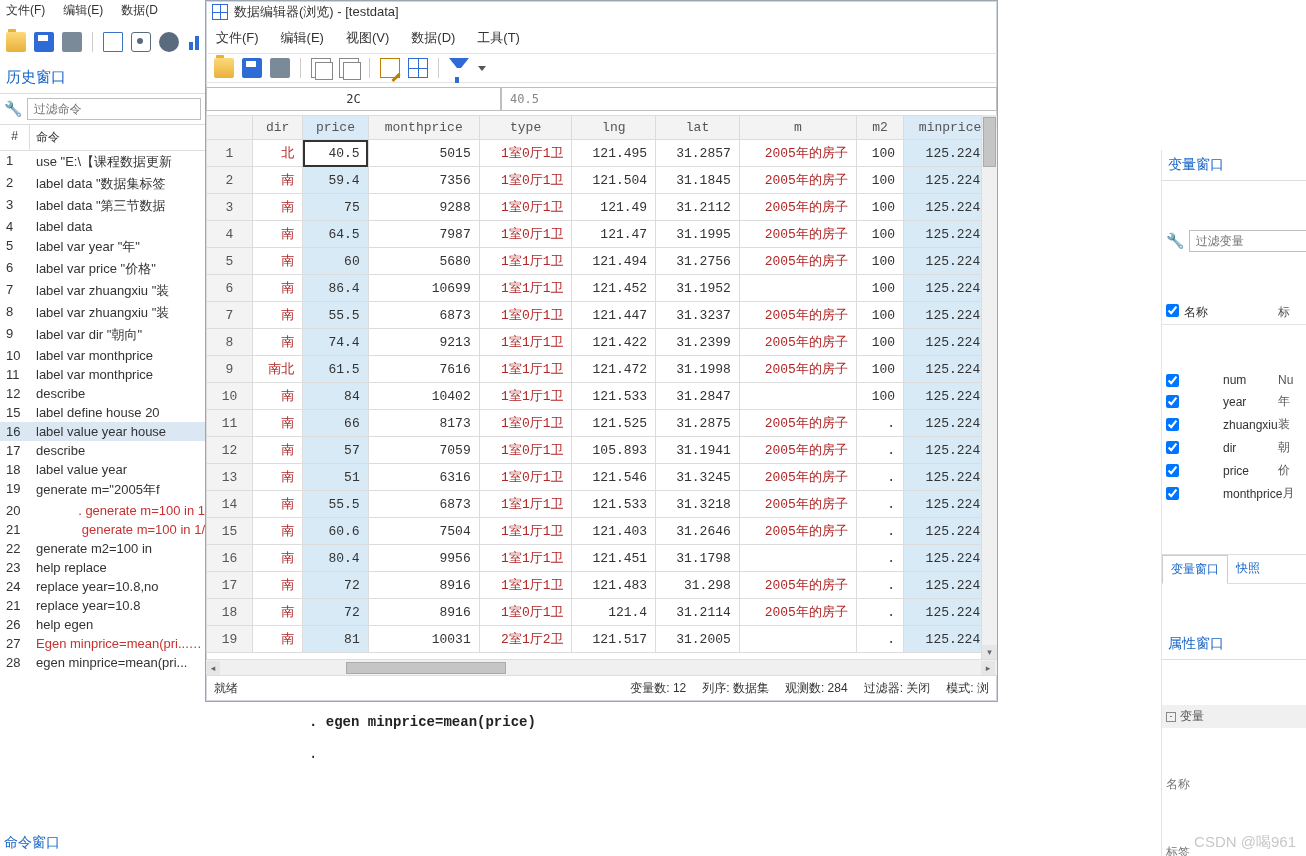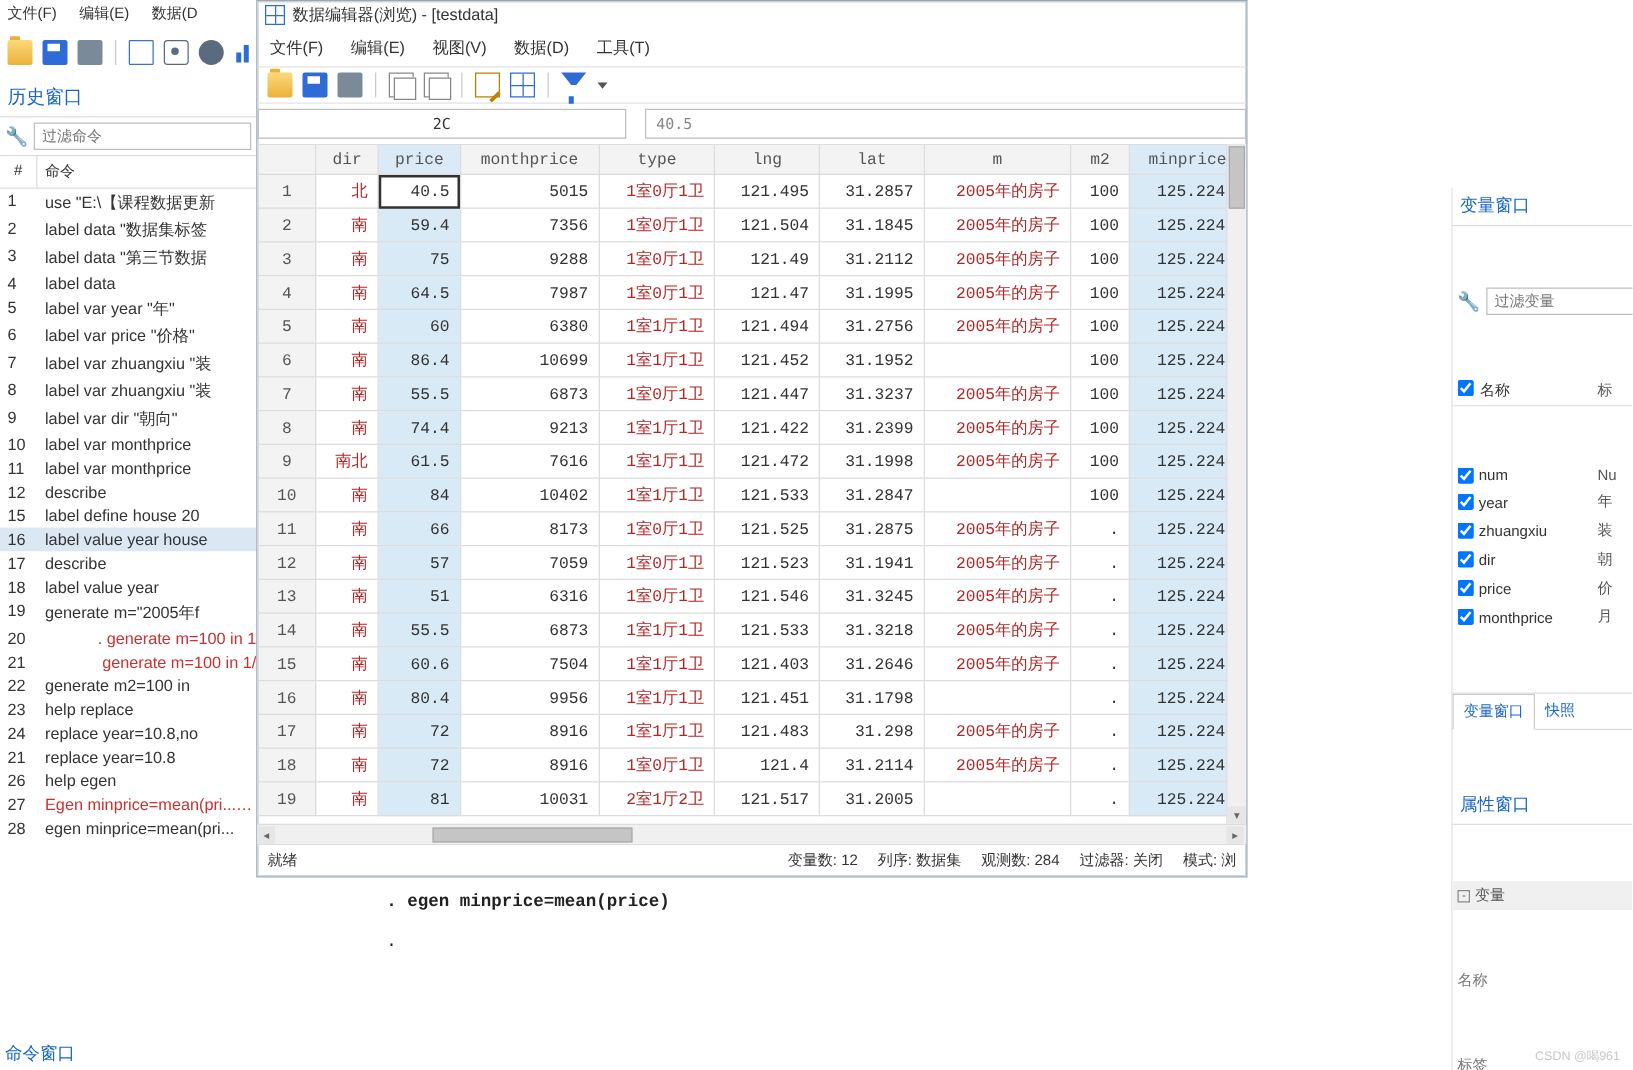--- a/index.html
+++ b/index.html
@@ -75,21 +75,21 @@
   .editor {
     position:absolute;top:0;left:205px;width:793px;height:702px;
     background:#fff;border:1px solid #9aa7b3;box-shadow:0 0 0 1px #d0d6dc inset;
     display:flex;flex-direction:column;
   }
   .editor-titlebar{display:flex;align-items:center;gap:6px;padding:2px 6px;color:#333;font-size:13px;}
   .editor-titlebar .ico-grid{width:16px;height:16px;}
   .editor-menu{display:flex;gap:22px;padding:6px 10px 6px 10px;font-size:13px;}
   .editor-toolbar{display:flex;align-items:center;gap:8px;padding:4px 8px;border-top:1px solid #e4e4e4;border-bottom:1px solid #e4e4e4;}
   .editor-toolbar .icon{width:20px;height:20px;}
-  .cell-ref-row{display:flex;padding:4px 0 4px 0;gap:15px;}
+  .cell-ref-row{display:flex;padding:4px 0 4px 0;gap:0;}
   .cell-ref{border:1px solid #bfbfbf;padding:4px 8px;text-align:center;font-family:Consolas,monospace;}
   .cell-ref.ref{width:295px;}
   .cell-ref.val{flex:1;color:#888;text-align:left;}
 
   
   .grid-wrap{flex:1;overflow:hidden;position:relative;}
   table.grid{border-collapse:collapse;width:100%;font-family:Consolas,"Courier New",monospace;font-size:13px;}
   table.grid th,table.grid td{border:1px solid #dcdcdc;padding:4px 8px;text-align:right;white-space:nowrap;}
   table.grid th{background:#f3f3f3;font-weight:normal;text-align:center;color:#555;}
   table.grid td.rownum{background:#f3f3f3;text-align:center;color:#555;width:46px;}
@@ -122,31 +122,31 @@
     border-left:1px solid #e4e4e4;
     gap:45px;
   }
   .rside .panel-title{font-size:14px;}
   .var-head{display:flex;padding:3px 4px;border-bottom:1px solid #e4e4e4;}
   .var-head .chkcol{width:18px;}
   .var-head .ncol{flex:1;}
   .var-head .tcol{width:24px;text-align:left;color:#555;}
   .var-row{display:flex;padding:3px 4px;align-items:center;}
   .var-row input{margin-right:4px;}
-  .var-row .ncol{flex:1;}
+  .var-row .ncol{flex:1;margin-left:40px;}
   .var-row .tcol{width:24px;color:#555;}
   .tabs{display:flex;border-top:1px solid #ddd;border-bottom:1px solid #ddd;margin-top:4px;}
   .tabs div{padding:5px 8px;font-size:12px;color:#1866c6;cursor:default;}
   .tabs div.active{border:1px solid #ccc;border-bottom:1px solid #fff;margin-bottom:-1px;background:#fff;}
   .prop-head{background:#f0f0f0;padding:3px 4px;color:#555;display:flex;align-items:center;gap:4px;}
   .prop-head .box{width:10px;height:10px;border:1px solid #888;display:inline-flex;align-items:center;justify-content:center;font-size:9px;line-height:9px;}
   .prop-row{display:flex;padding:3px 4px;color:#777;}
   .prop-row .k{flex:1;}
   .prop-row .v{width:40px;text-align:right;color:#333;}
-  .watermark{position:absolute;right:10px;bottom:4px;color:#c8c8c8;font-size:10px;}
+  .watermark{position:absolute;right:10px;bottom:4px;color:#c8c8c8;font-size:15px;}
 </style>
 </head>
 <body>
 
 <div class="main-menu">
   <span>文件(F)</span>
   <span>编辑(E)</span>
   <span>数据(D</span>
 </div>
 
@@ -372,21 +372,21 @@
             <td class="">121.47</td>
             <td class="">31.1995</td>
             <td class="c-m">2005年的房子</td>
             <td class="">100</td>
             <td class="sel-col">125.2246</td>
           </tr>
           <tr>
             <td class="rownum">5</td>
             <td class="c-dir">南</td>
             <td class="sel-col">60</td>
-            <td class="">6380</td>
+            <td class="">5680</td>
             <td class="c-type">1室1厅1卫</td>
             <td class="">121.494</td>
             <td class="">31.2756</td>
             <td class="c-m">2005年的房子</td>
             <td class="">100</td>
             <td class="sel-col">125.2246</td>
           </tr>
           <tr>
             <td class="rownum">6</td>
             <td class="c-dir">南</td>
@@ -458,21 +458,21 @@
             <td class="c-m">2005年的房子</td>
             <td class="">.</td>
             <td class="sel-col">125.2246</td>
           </tr>
           <tr>
             <td class="rownum">12</td>
             <td class="c-dir">南</td>
             <td class="sel-col">57</td>
             <td class="">7059</td>
             <td class="c-type">1室0厅1卫</td>
-            <td class="">121.523</td>
+            <td class="">105.893</td>
             <td class="">31.1941</td>
             <td class="c-m">2005年的房子</td>
             <td class="">.</td>
             <td class="sel-col">125.2246</td>
           </tr>
           <tr>
             <td class="rownum">13</td>
             <td class="c-dir">南</td>
             <td class="sel-col">51</td>
             <td class="">6316</td>

